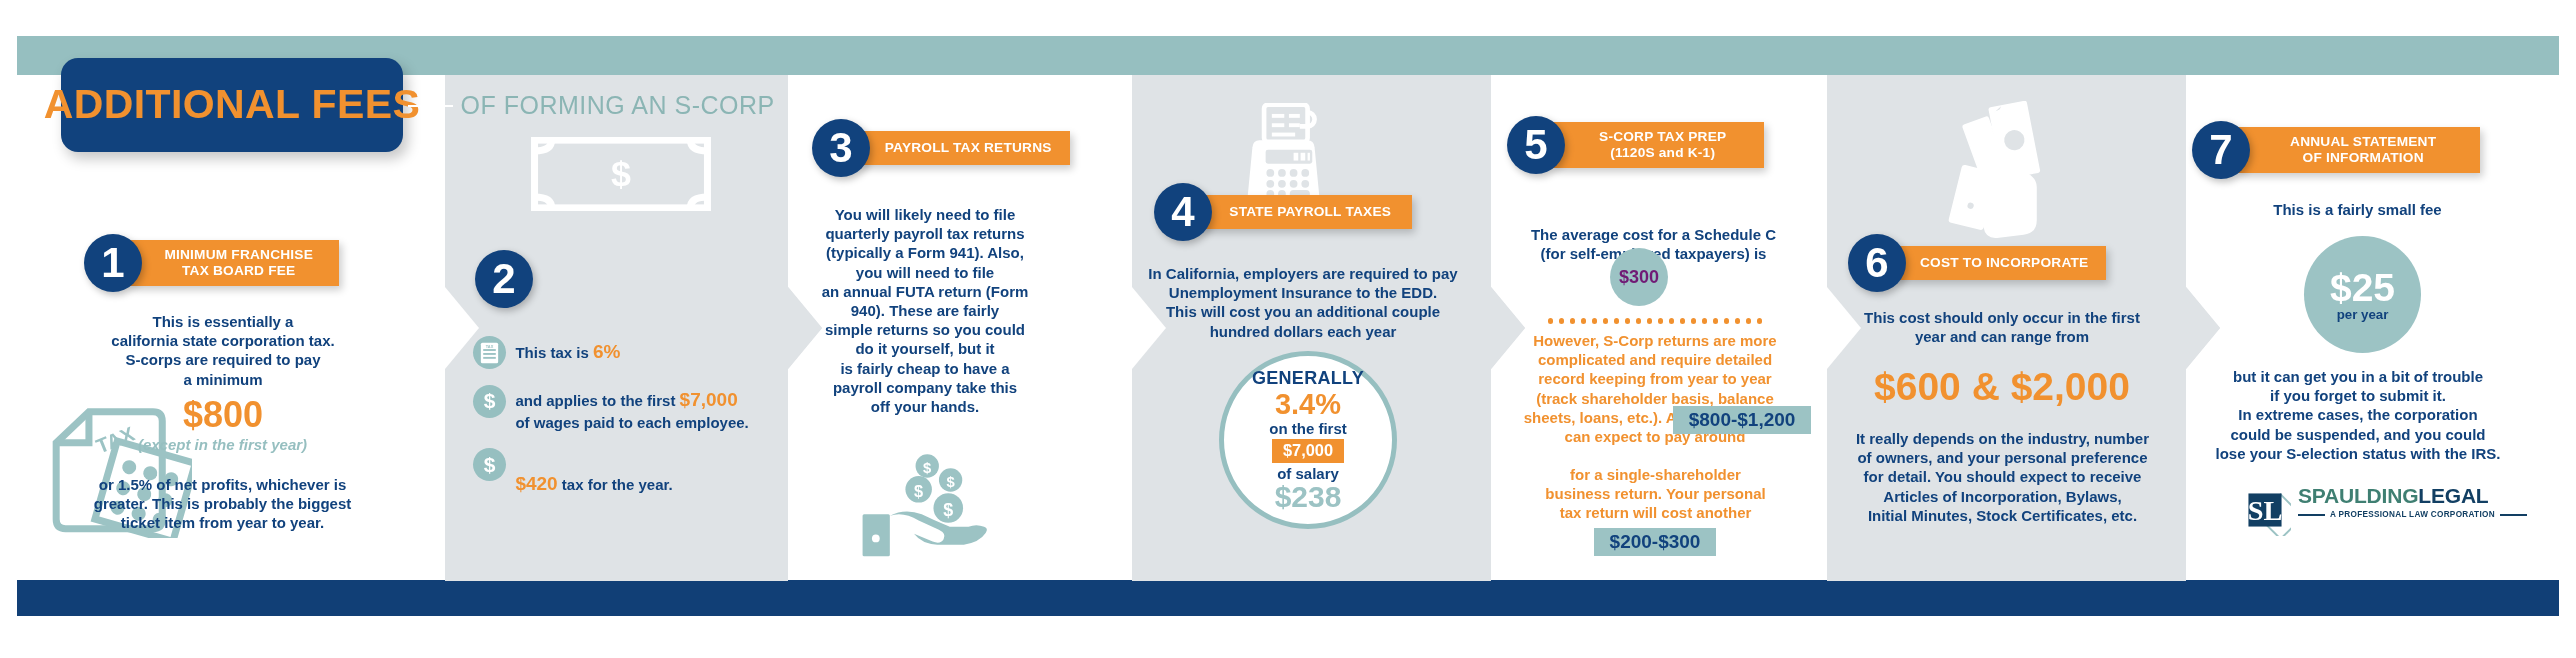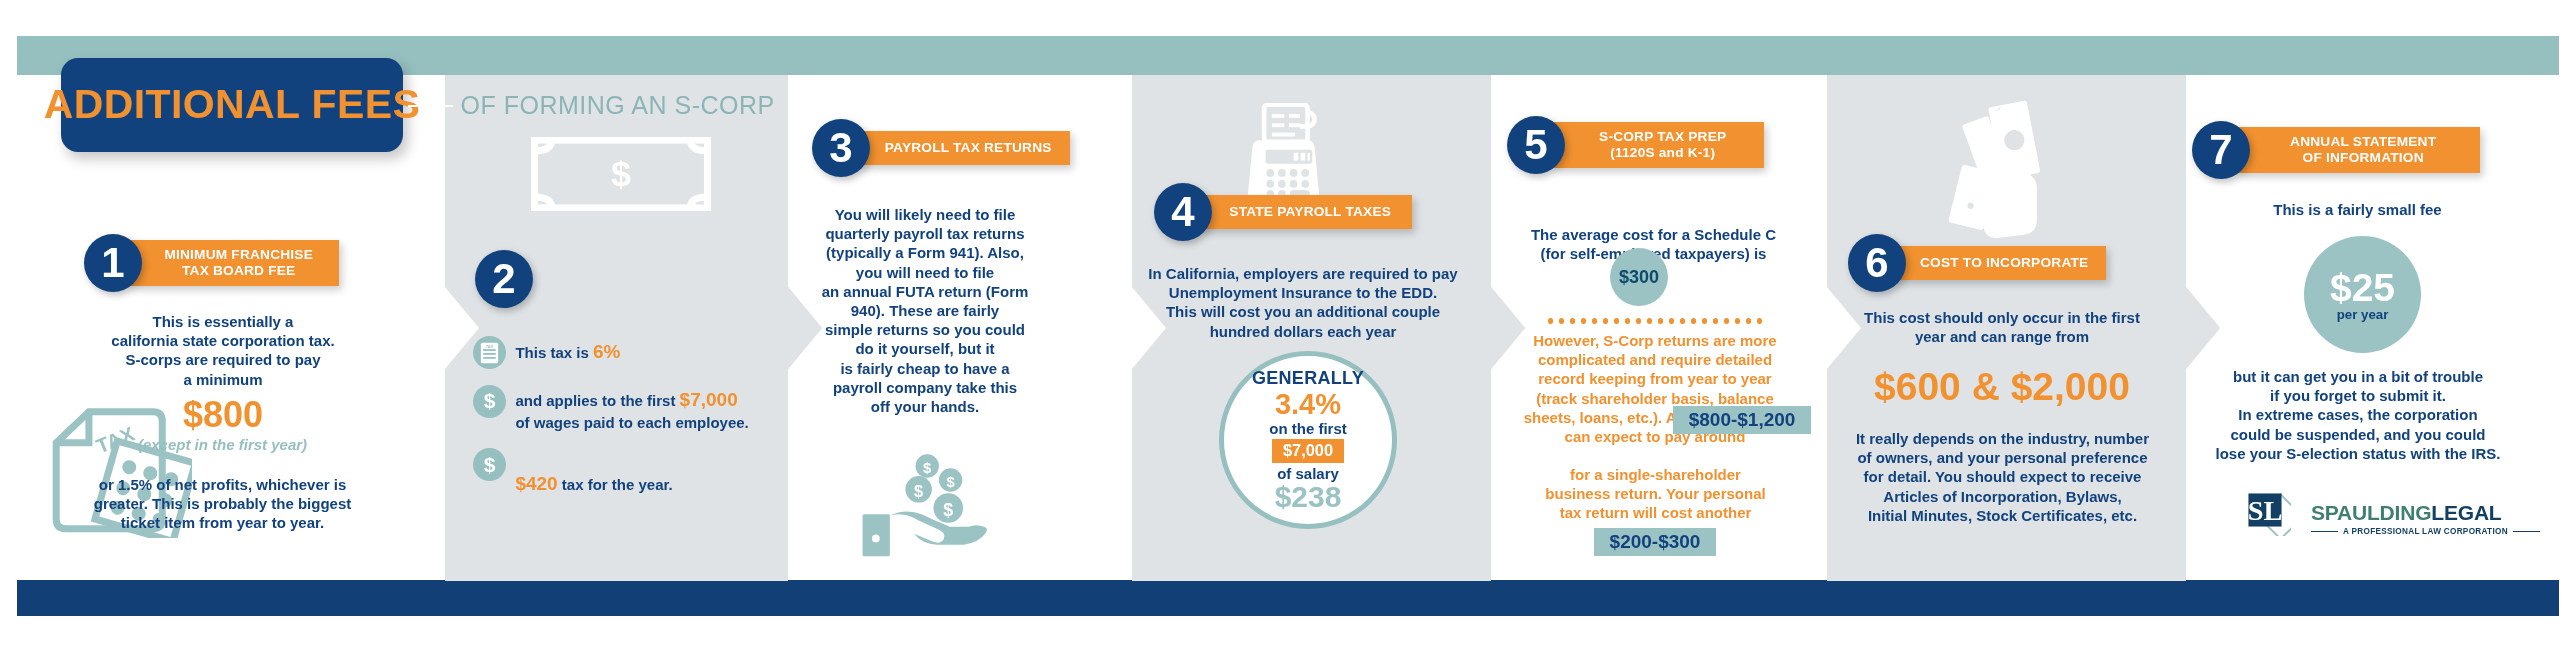--- a/index.html
+++ b/index.html
@@ -106,21 +106,21 @@
           padding: 2.3px 11px; display:inline-block; }
   .chip-teal { background:#9cc3c4; color:#11427d; font-weight:700; font-size: 19px;
           padding: 3.1px 15.6px; display:inline-block; }
   .dot-row { display:flex; gap: 5.5px; justify-content:center; }
   .dot-row i { width:5.5px; height:5.5px; border-radius:50%; background:#f1912f; display:block; }
 
   
   .ico { position: absolute; }
 
   
-  .logo-wrap { position:absolute; display:flex; align-items:flex-end; gap: 20px; }
+  .logo-wrap { position:absolute; display:flex; align-items:flex-start; gap: 7px; }
   .logo-txt1 { color:#3f7f72; font-weight:800; font-size: 21px; letter-spacing:-0.2px; }
   .logo-txt2 { color:#123f63; font-weight:800; font-size: 21px; letter-spacing:-0.2px; }
   .logo-sub { display:flex; align-items:center; gap:5.5px; margin-top: 2.3px; }
   .logo-sub span { color:#123f63; font-size: 8.2px; font-weight:700; letter-spacing:0.3px; white-space:nowrap;}
   .logo-sub i { height:1.6px; background:#123f63; flex:0 0 26.5px; display:block; }
 </style>
 </head>
 <body>
 
 <div id="stage">
@@ -346,21 +346,21 @@
       <span style="display:block;">
         <span style="display:block;">S-CORP TAX PREP</span>
         <span style="display:block;">(1120S and K-1)</span>
       </span>
     </div>
   </div>
   <div class="body-text" style="left:1505px; top:201px; width:297px; white-space:pre-line;margin-top:24px;">The average cost for a Schedule C
 (for self-employed taxpayers) is</div>
 
   <div class="solid-circle" style="left:1610px; top:248px; width:58px; height:58px;">
-    <span style="color:#0c4a6e;font-weight:700;font-size:18px;">$300</span>
+    <span style="color:#701a75;font-weight:700;font-size:18px;">$300</span>
   </div>
 
   <div class="dot-row" style="position:absolute;left:1538px;top:318px;width:234px;">
     <i></i>
       <i></i>
       <i></i>
       <i></i>
       <i></i>
       <i></i>
       <i></i>

